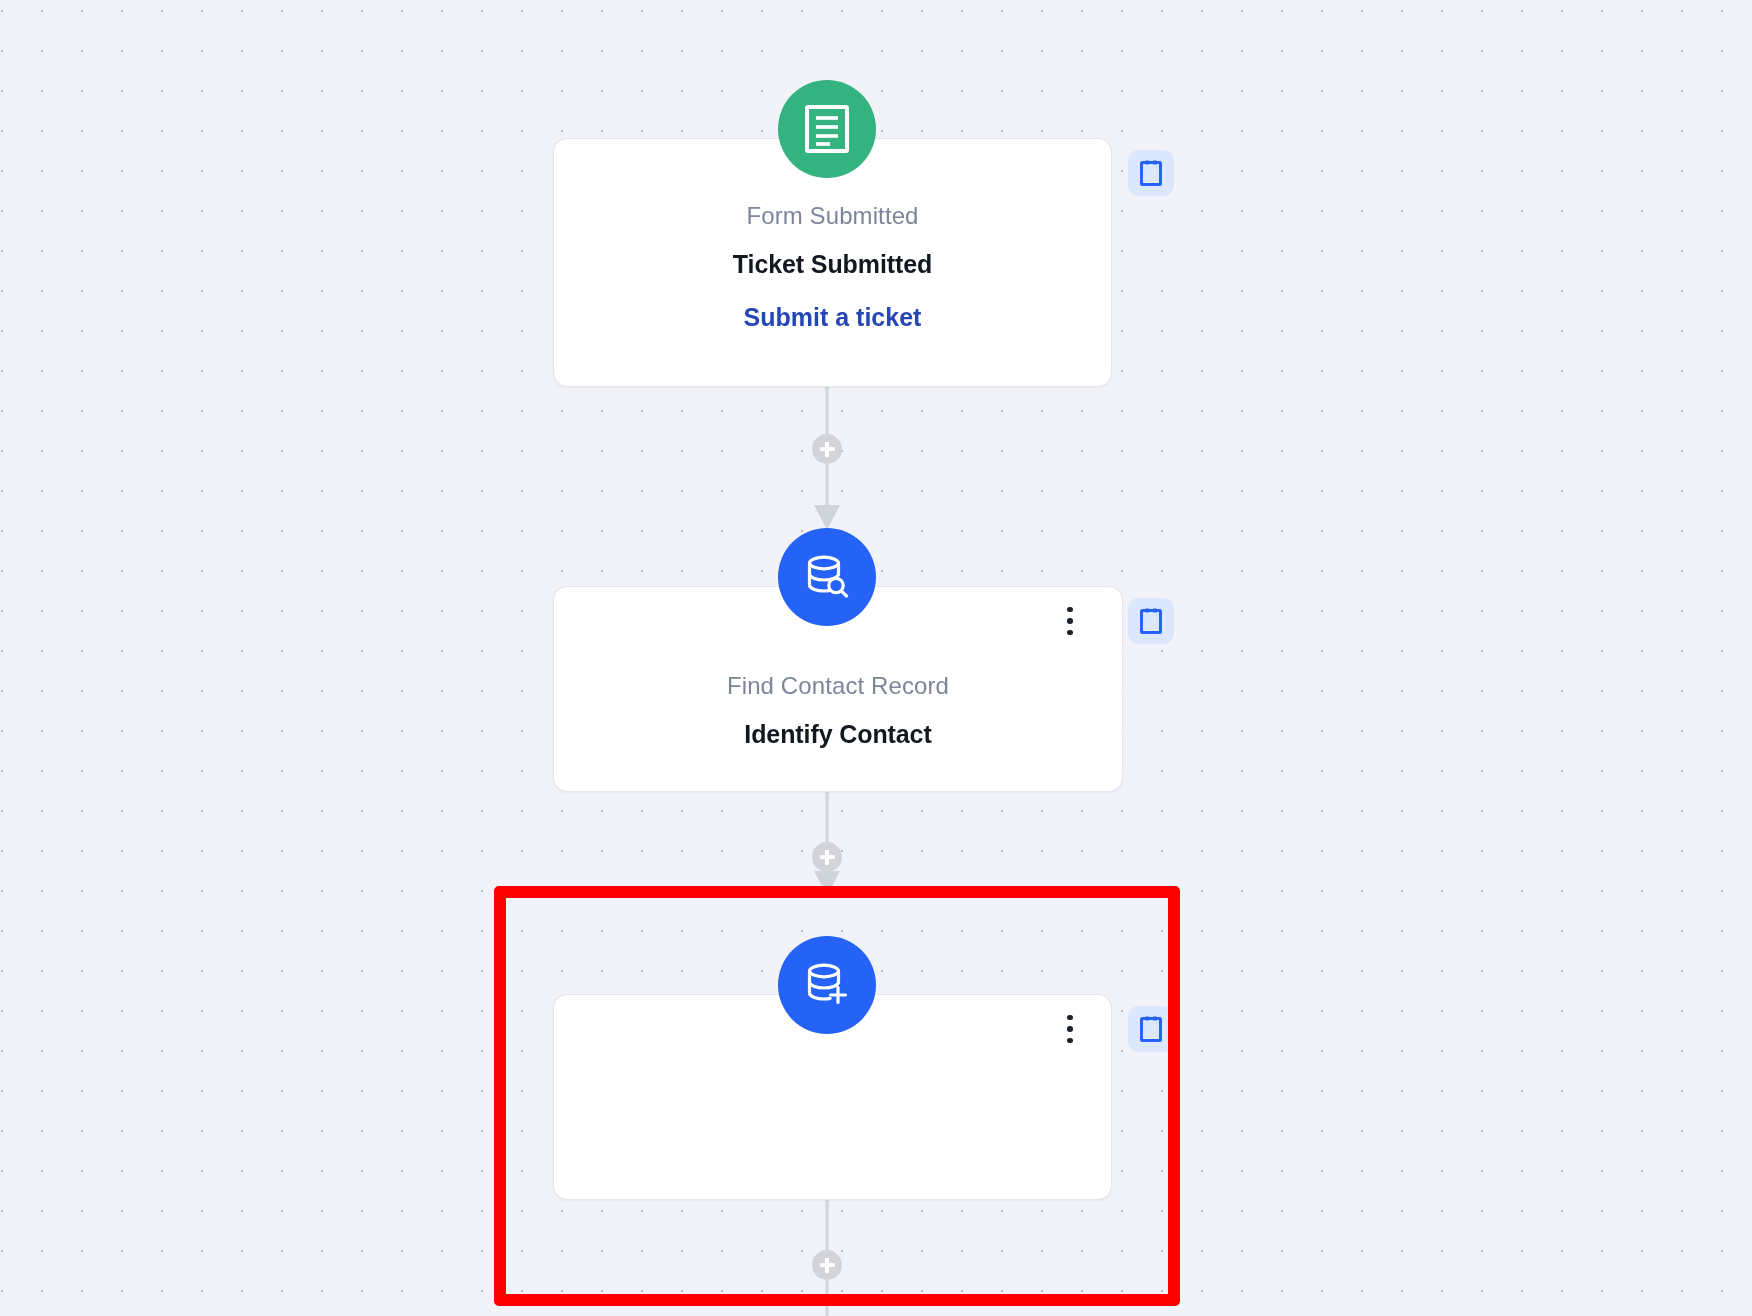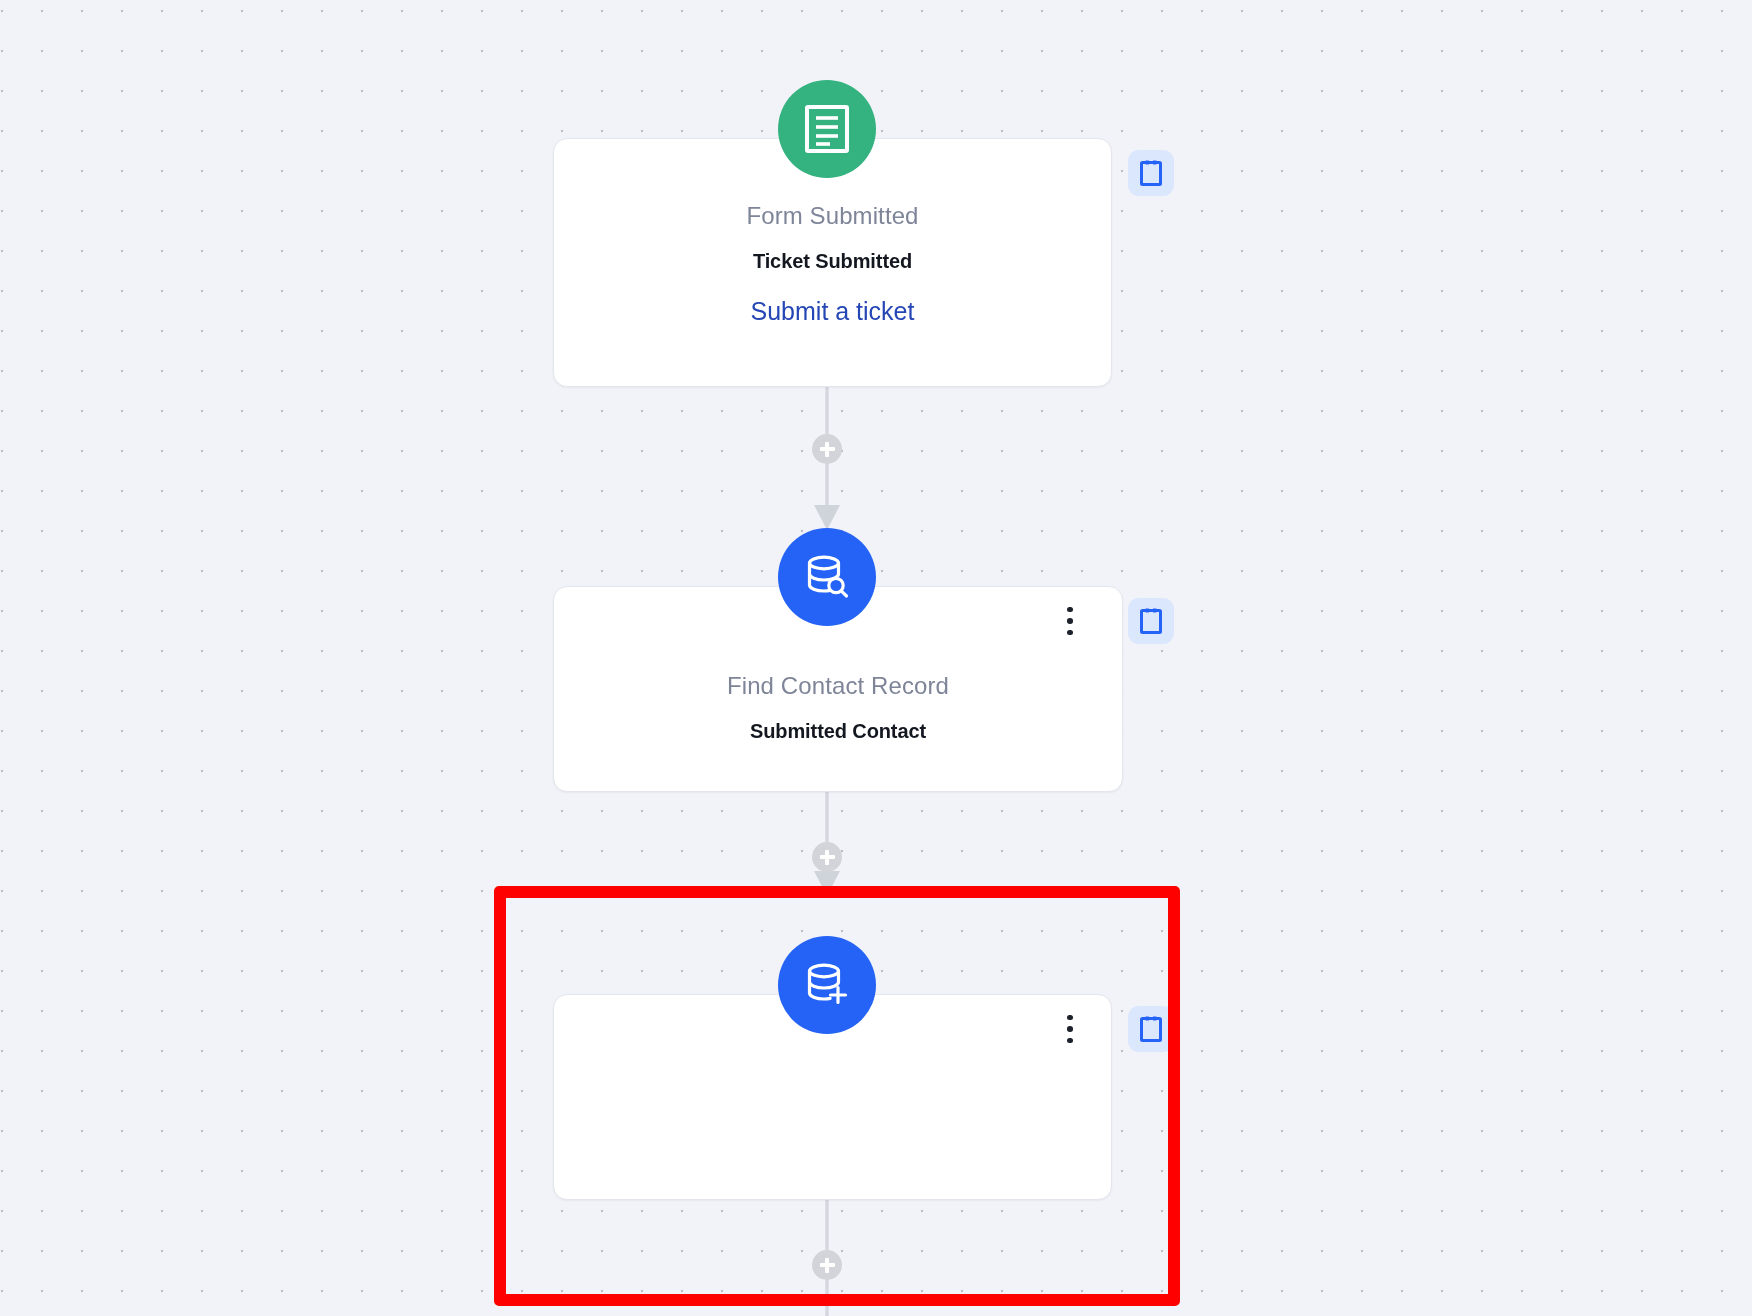--- a/index.html
+++ b/index.html
@@ -86,31 +86,31 @@
     text-align: center;
   }
   .node-subtitle {
     font-size: 24px;
     color: #7e8598;
     font-weight: 400;
     letter-spacing: 0.1px;
     line-height: 1.25;
   }
   .node-title {
-    font-size: 20px;
+    font-size: 25px;
     color: #13171f;
     font-weight: 700;
     margin-top: 18px;
     letter-spacing: -0.1px;
     line-height: 1.25;
   }
   .node-link {
     font-size: 25px;
     color: #2546b5;
-    font-weight: 400;
+    font-weight: 700;
     margin-top: 22px;
     cursor: pointer;
     line-height: 1.25;
   }
 
   
   .kebab {
     position: absolute;
     width: 34px;
     height: 40px;
@@ -194,21 +194,21 @@
       <rect x="6.5" y="1.5" width="3.5" height="4" fill="#2563f6"></rect>
       <rect x="14" y="1.5" width="3.5" height="4" fill="#2563f6"></rect>
     </svg>
   </div>
 
   <div class="plus-btn" style="left:812px; top:434px;"></div>
 
   <div class="node-card" style="left:553px; top:586px; width:557px; height:204px;padding-left:11px;">
     <div class="node-text" style="top:84px;">
       <div class="node-subtitle">Find Contact Record</div>
-      <div class="node-title">Submitted Contact</div>
+      <div class="node-title">Identify Contact</div>
     </div>
   </div>
 
   <div class="kebab" style="left:1053px; top:601px;">
     <span></span>
     <span></span>
     <span></span>
   </div>
 
   <div class="node-icon blue" style="left:778px; top:528px;">

